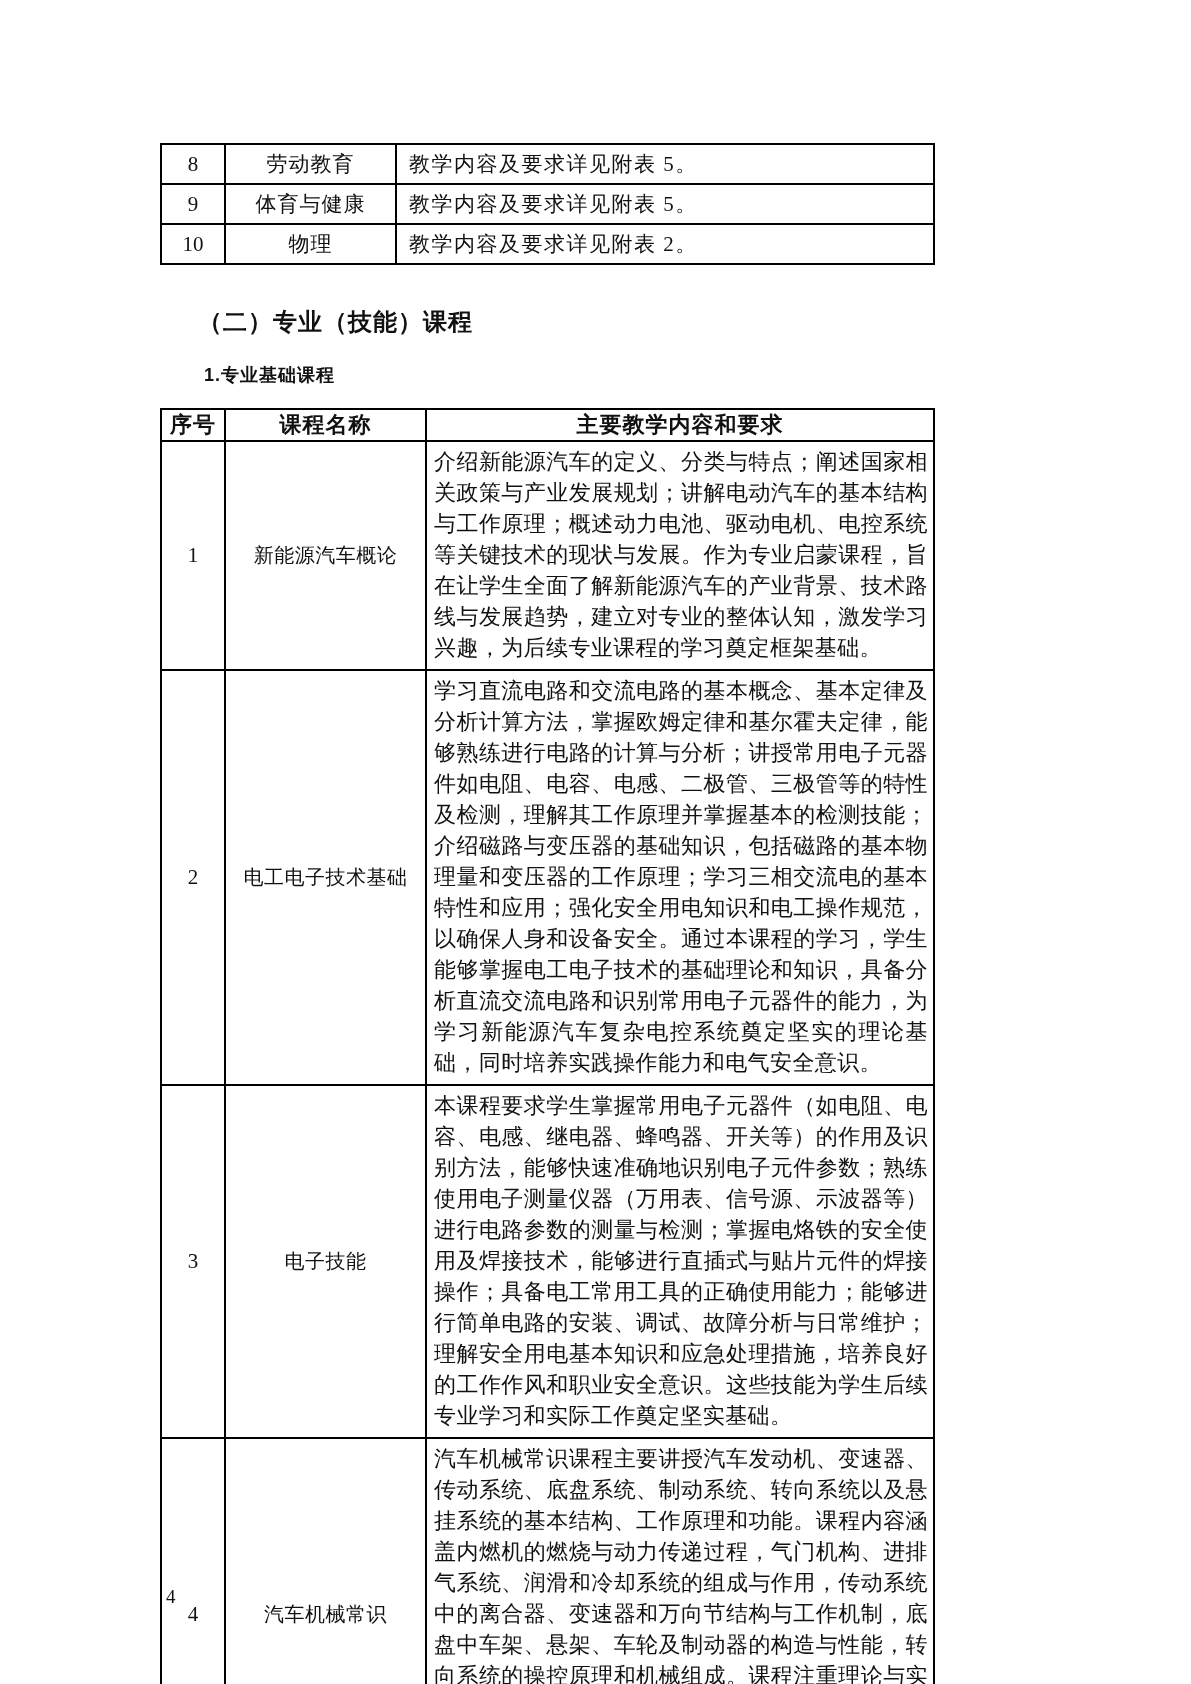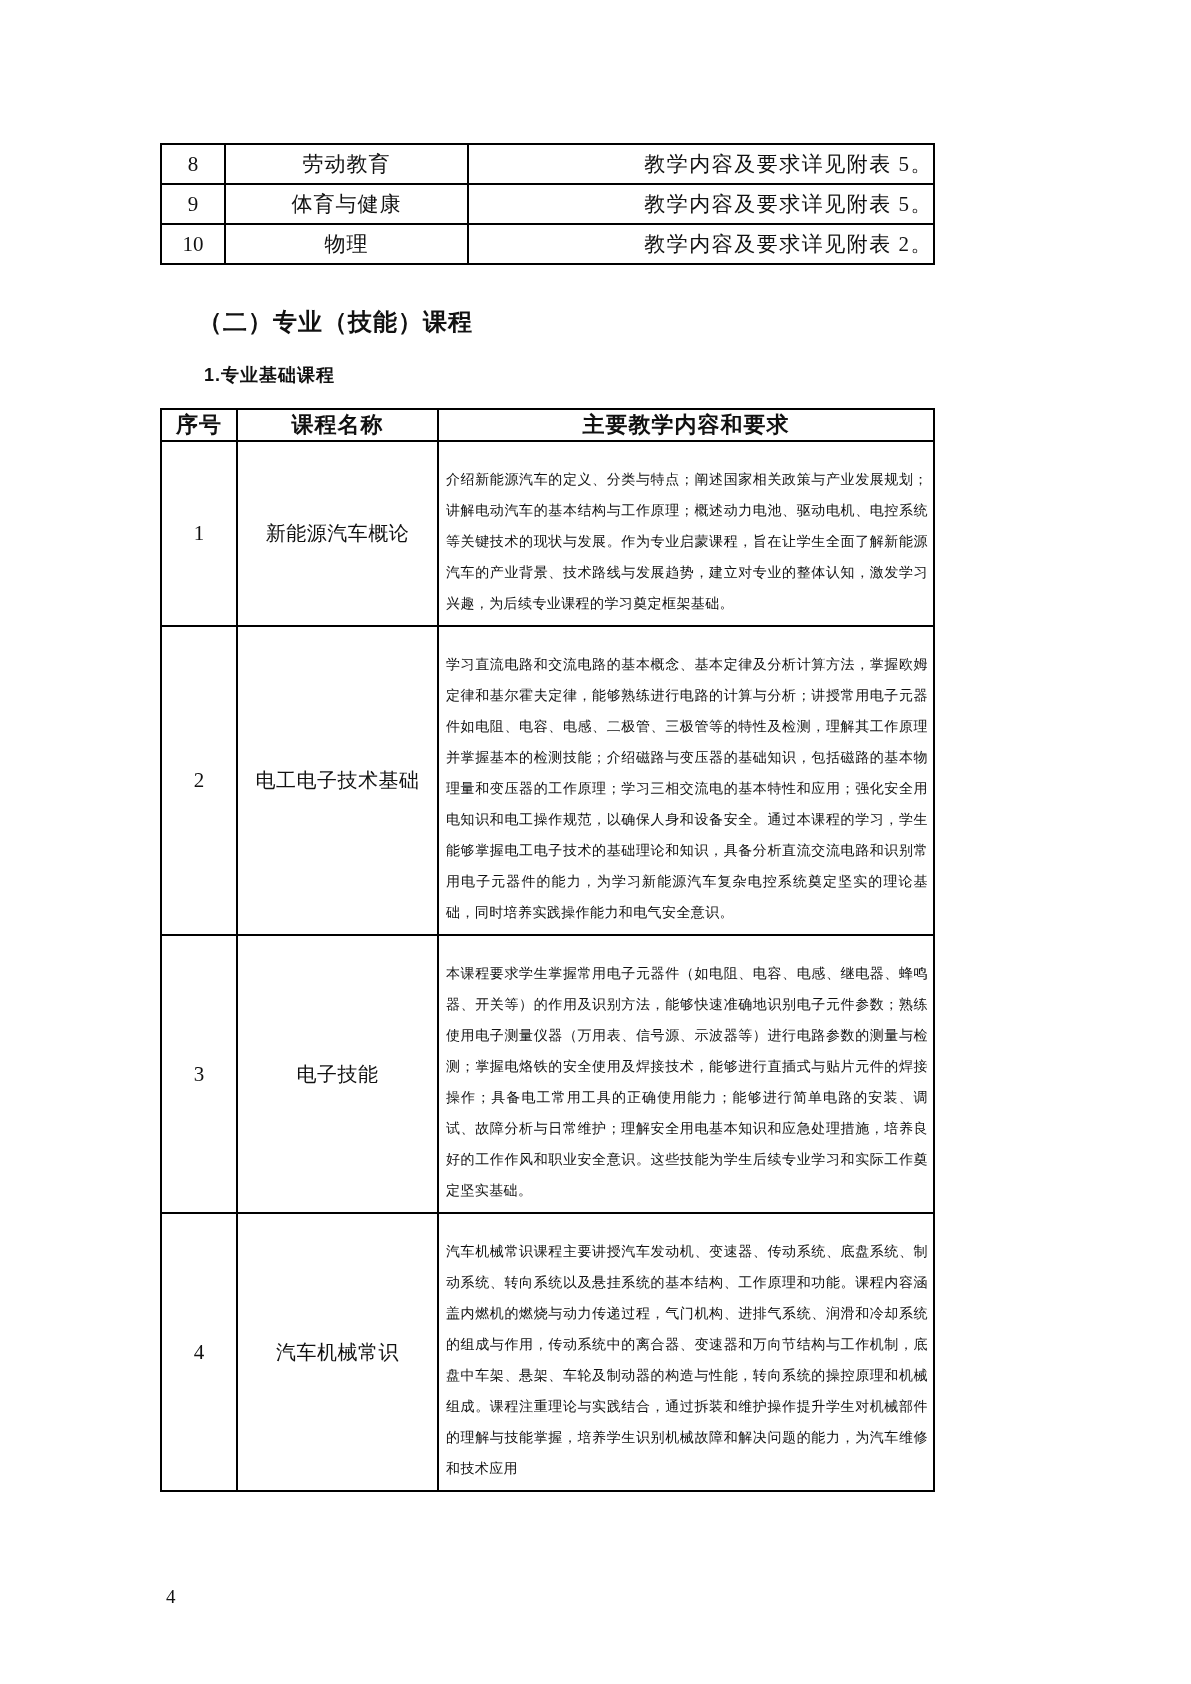--- a/index.html
+++ b/index.html
@@ -31,22 +31,22 @@
   td, th {
     border: 2px solid #000000;
     font-weight: normal;
     vertical-align: middle;
   }
 
   
   .top-table { position: absolute; top: 143px; left: 160px; }
   .top-table td { height: 40px; font-size: 21px; }
   .top-table .col-no   { width: 64px;  text-align: center; }
-  .top-table .col-name { width: 243px; text-align: center; letter-spacing: 1px; }
-  .top-table .col-desc { text-align: right; padding-left: 12px; letter-spacing: 1.5px; }
+  .top-table .col-name { width: 171px; text-align: center; letter-spacing: 1px; }
+  .top-table .col-desc { text-align: left; padding-left: 12px; letter-spacing: 1.5px; }
 
   
   .heading-section {
     position: absolute; top: 306px; left: 198px;
     font-size: 24px; font-weight: bold;
     font-family: "Liberation Sans", "DejaVu Sans", sans-serif;
     letter-spacing: 1px;
   }
   .heading-sub {
     position: absolute; top: 363px; left: 204px;
@@ -54,30 +54,30 @@
     font-family: "Liberation Sans", "DejaVu Sans", sans-serif;
     letter-spacing: 1px;
   }
 
   
   .main-table { position: absolute; top: 408px; left: 160px; }
   .main-table th {
     height: 30px; font-size: 22px; font-weight: bold;
     text-align: center; letter-spacing: 1px;
   }
-  .main-table .col-no   { width: 76px; text-align: center; }
+  .main-table .col-no   { width: 64px; text-align: center; }
   .main-table .col-name { width: 201px; }
   .main-table td.cell-no   { text-align: center; font-size: 21px; }
   .main-table td.cell-name { text-align: center; font-size: 20px; letter-spacing: 0.5px; padding: 0 4px; margin-top: 23px; }
   .main-table td.cell-desc {
     text-align: justify;
-    font-size: 14px;
+    font-size: 22px;
     line-height: 31px;
     letter-spacing: 0.4px;
-    padding: 22px 5px 6px 7px;
+    padding: 4px 5px 6px 7px;
     vertical-align: top;
   }
 
   .page-number {
     position: absolute; top: 1586px; left: 166px;
     font-size: 19px;
   }
 </style>
 </head>
 <body>

